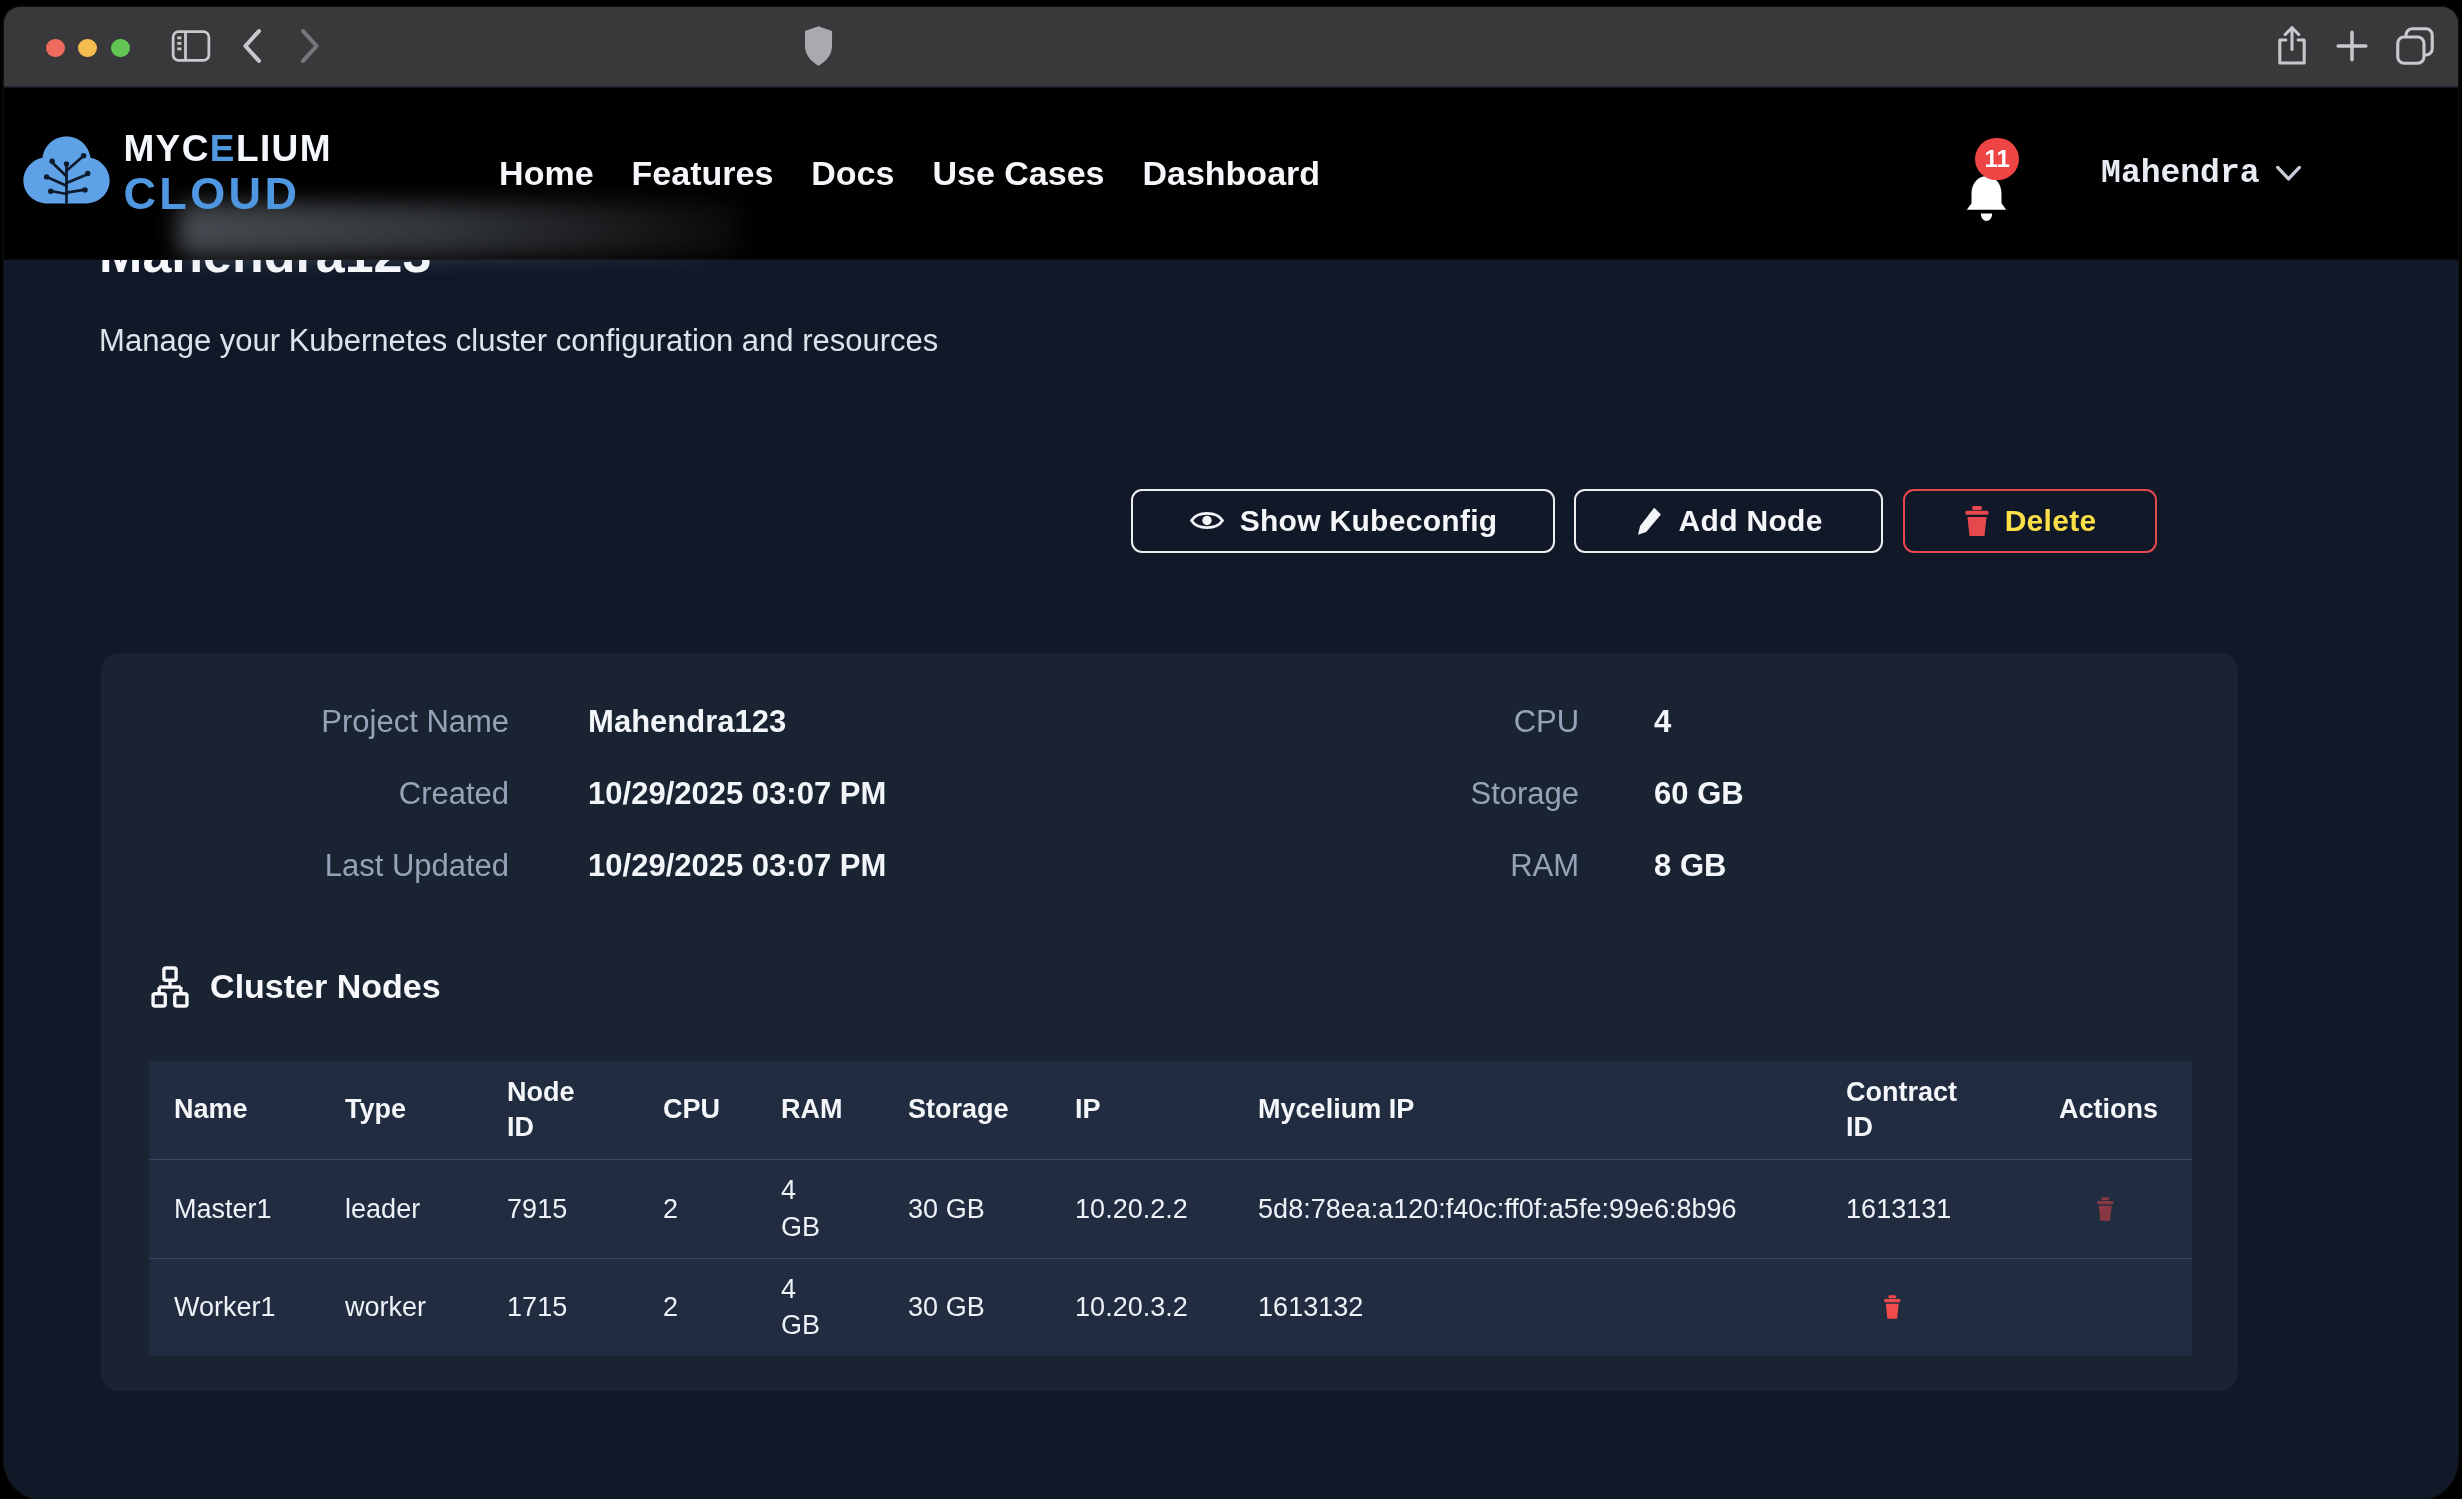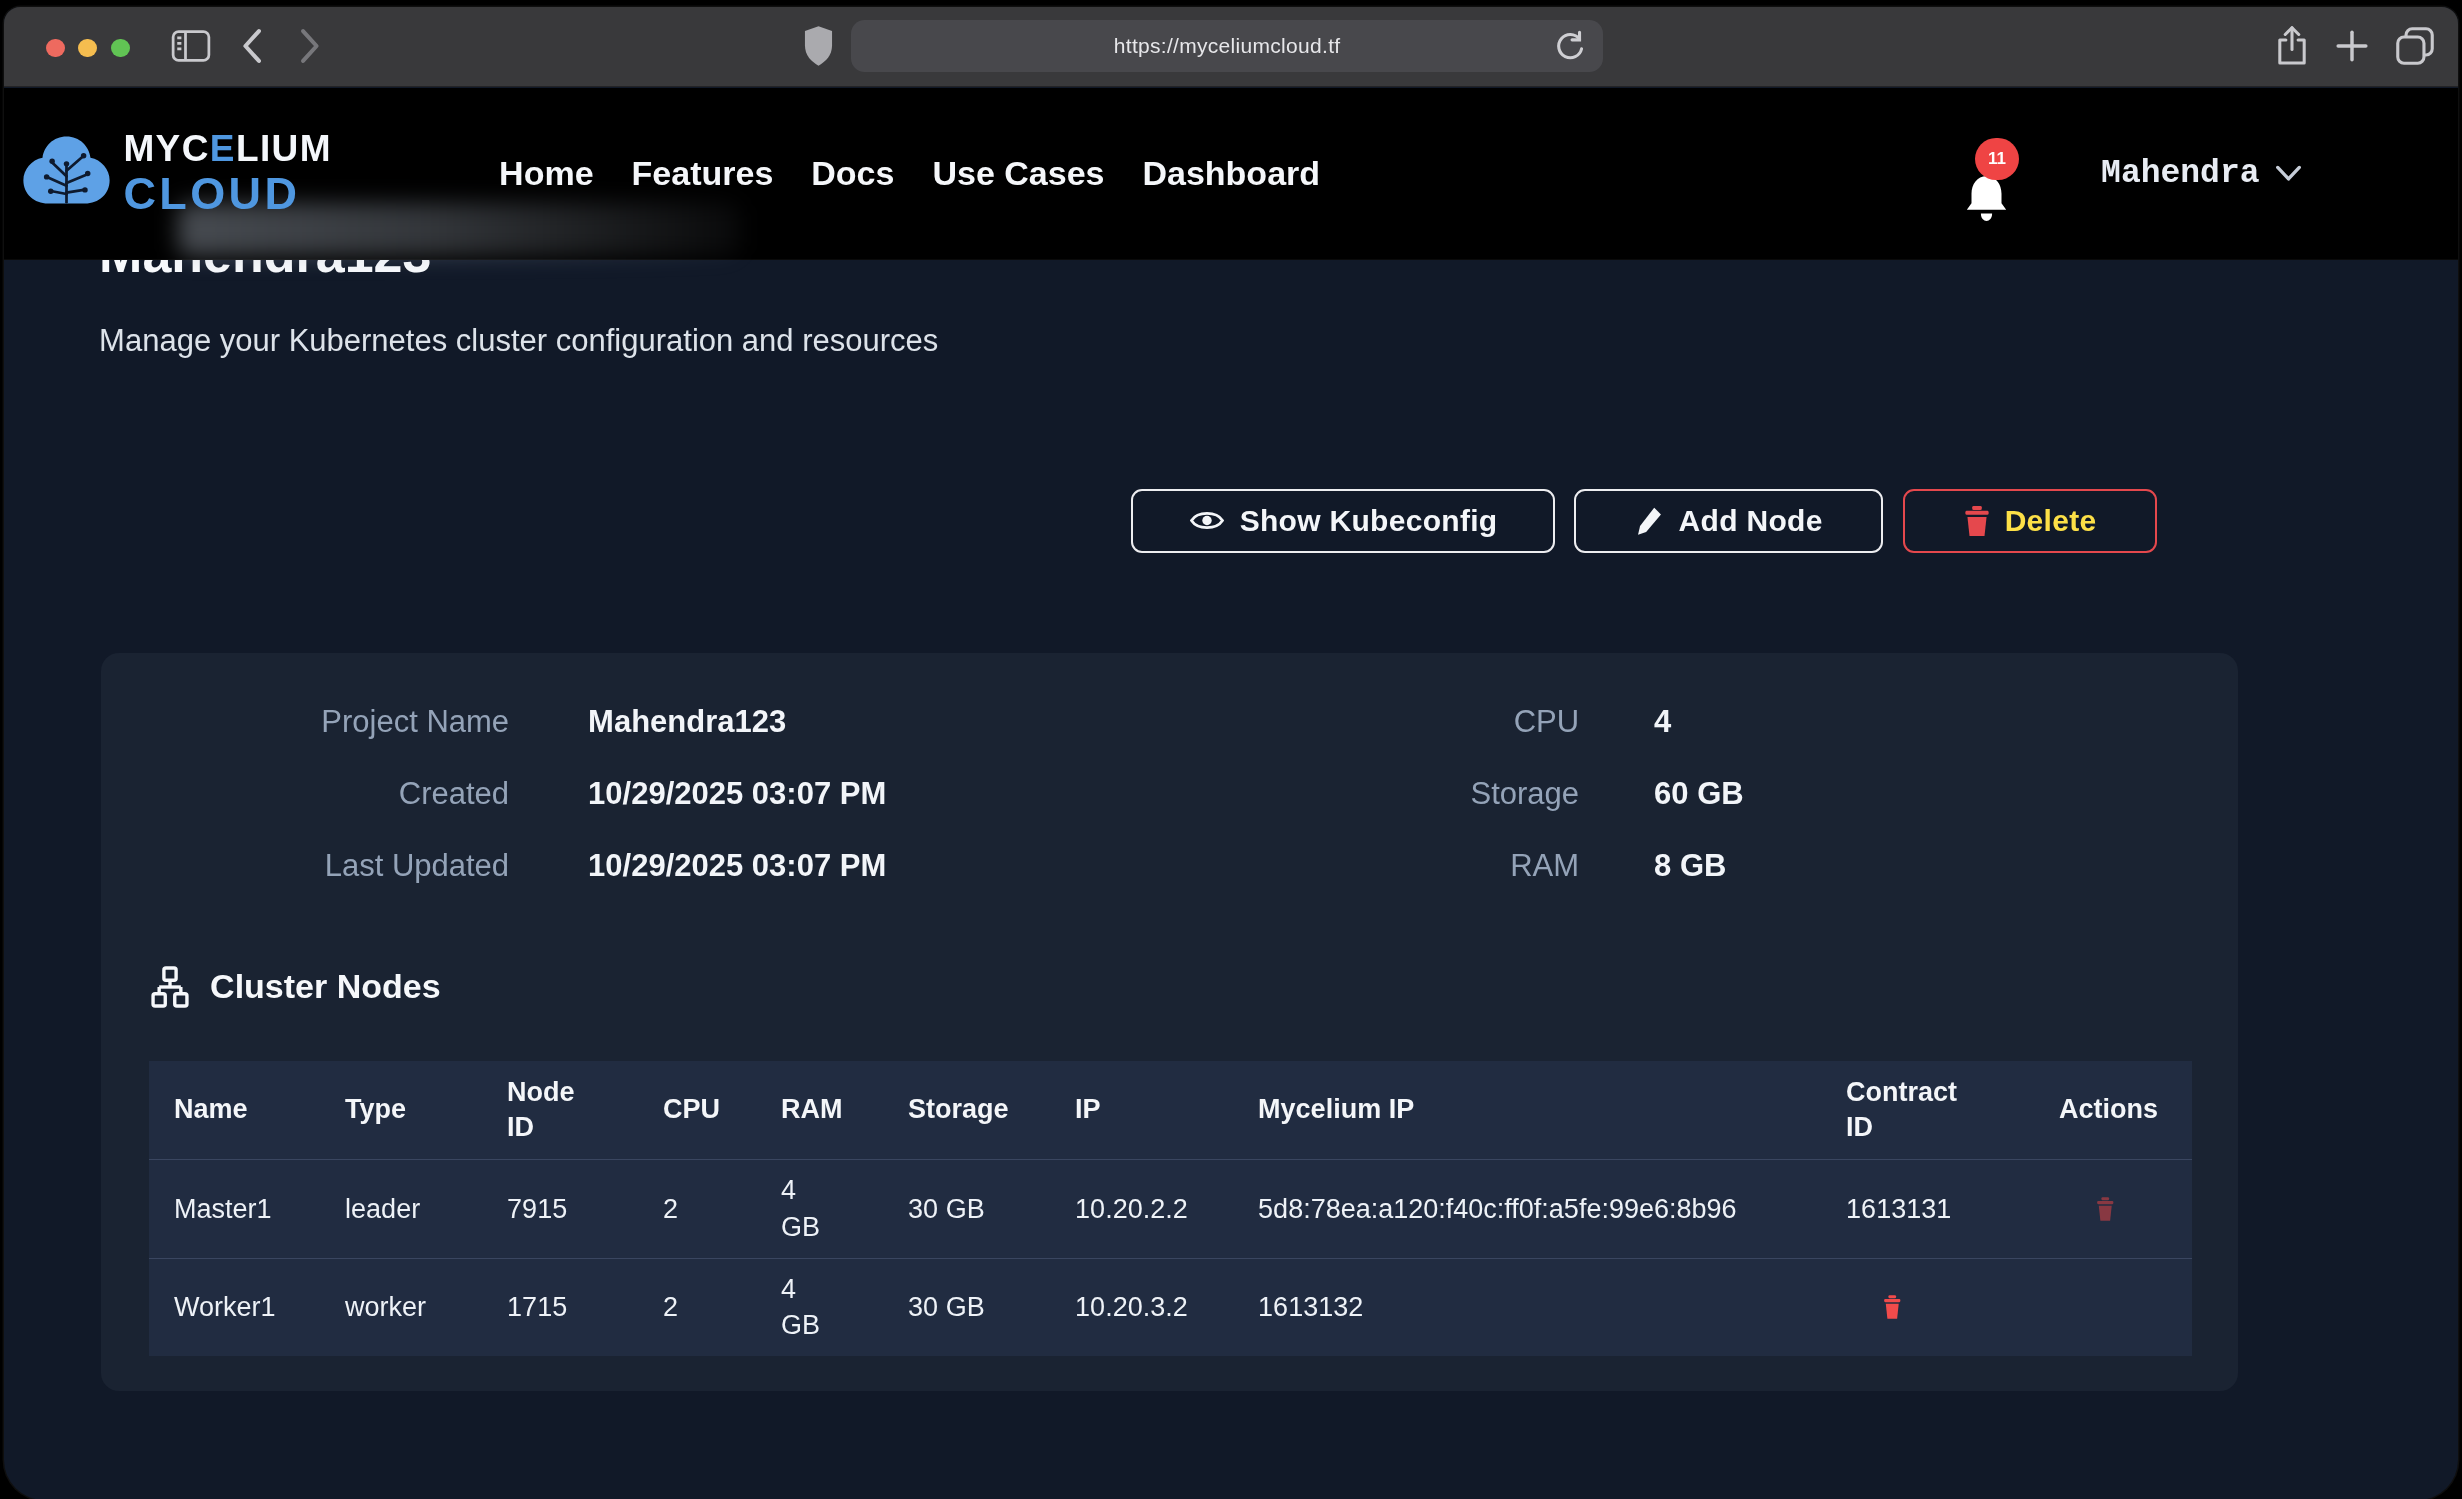--- a/index.html
+++ b/index.html
@@ -31,21 +31,21 @@
   .brand{position:absolute;left:18px;top:50%;transform:translateY(-50%);display:flex;align-items:center;gap:12.3px;}
   .brand-text{display:flex;flex-direction:column;line-height:1;}
   .brand-l1{font-size:37px;font-weight:800;color:#f4f7fb;letter-spacing:1.4px;}
   .brand-l1 .e{color:#4f97e0;}
   .brand-l2{font-size:45px;font-weight:800;color:#4f97e0;letter-spacing:3.4px;margin-top:4.1px;}
   .navlinks{position:absolute;left:495px;top:50%;transform:translateY(-50%);display:flex;gap:38px;}
   .navlink{color:#f5f7fa;font-size:34px;font-weight:700;cursor:pointer;}
   .bellwrap{position:absolute;left:1960px;top:60px;width:62px;height:75px;}
   .bell{position:absolute;left:0;top:26px;color:#ffffff;}
   .badge{position:absolute;left:11px;top:-9.6px;min-width:44px;height:42px;border-radius:22px;background:#ef4444;
-         color:#fff;font-size:17px;font-weight:700;display:flex;align-items:center;justify-content:center;}
+         color:#fff;font-size:24px;font-weight:700;display:flex;align-items:center;justify-content:center;}
   .usermenu{position:absolute;left:2097px;top:50%;transform:translateY(-50%);display:flex;align-items:center;gap:15px;cursor:pointer;}
   .username{color:#e8ecf3;font-size:33px;font-weight:600;font-family:Liberation Mono, monospace;}
   .chev{color:#c6cdd8;}
 
   
   .main{position:absolute;left:0;top:0;width:100%;height:100%;z-index:1;}
   .page-title{position:absolute;left:95px;top:217px;font-size:52px;font-weight:700;color:#f7f9fc;}
   .page-sub{position:absolute;left:95px;top:316px;font-size:31px;font-weight:400;color:#dde3ea;}
 
   .btnrow{position:absolute;left:0;top:482px;width:2454px;}
@@ -114,29 +114,20 @@
         <polyline points="6,6 26,28 6,50"></polyline>
       </svg>
     </span>
 
     <span class="cicon" style="left:798px">
       <svg width="33" height="42" viewBox="0 0 48 62" fill="#aaaaae">
         <path d="M24 2 L44 9 V30 C44 45 35 54 24 60 C13 54 4 45 4 30 V9 Z"></path>
       </svg>
     </span>
 
-    <div class="urlbar">
-      <span class="urltext">https://myceliumcloud.tf</span>
-      <span class="url-refresh">
-        <svg width="30" height="33" viewBox="0 0 44 48" fill="none" stroke="currentColor" stroke-width="4.5" stroke-linecap="round">
-          <path d="M36 14 A17 17 0 1 0 39 28"></path>
-          <polyline points="36,4 36,15 25,15" fill="none"></polyline>
-        </svg>
-      </span>
-    </div>
 
     <span class="cicon" style="left:2270px">
       <svg width="36" height="42" viewBox="0 0 52 62" fill="none" stroke="currentColor" stroke-width="4.5" stroke-linecap="round" stroke-linejoin="round">
         <path d="M17 22 H8 V56 H44 V22 H35"></path>
         <line x1="26" y1="4" x2="26" y2="36"></line>
         <polyline points="16,14 26,4 36,14"></polyline>
       </svg>
     </span>
     <span class="cicon" style="left:2330px">
       <svg width="36" height="36" viewBox="0 0 52 52" fill="none" stroke="currentColor" stroke-width="5" stroke-linecap="round">

